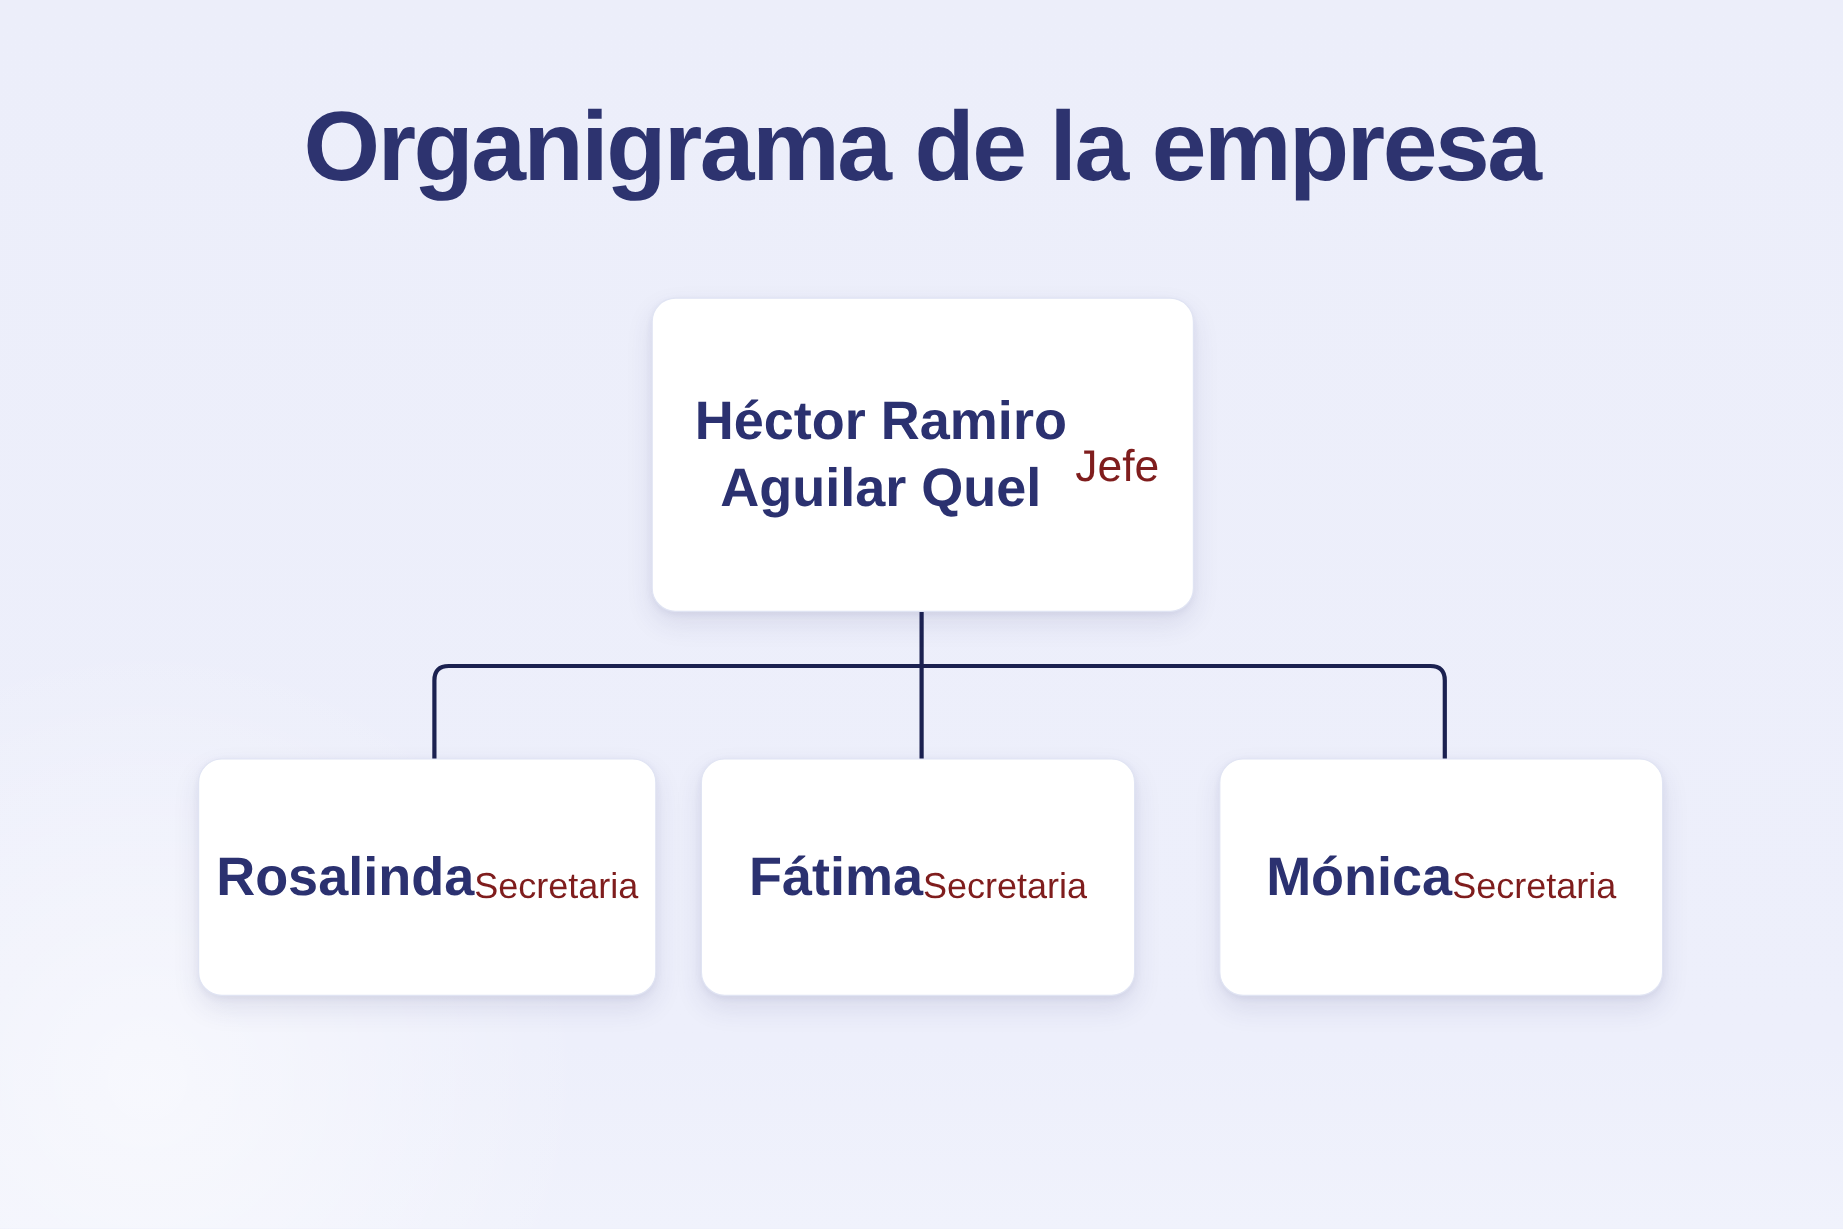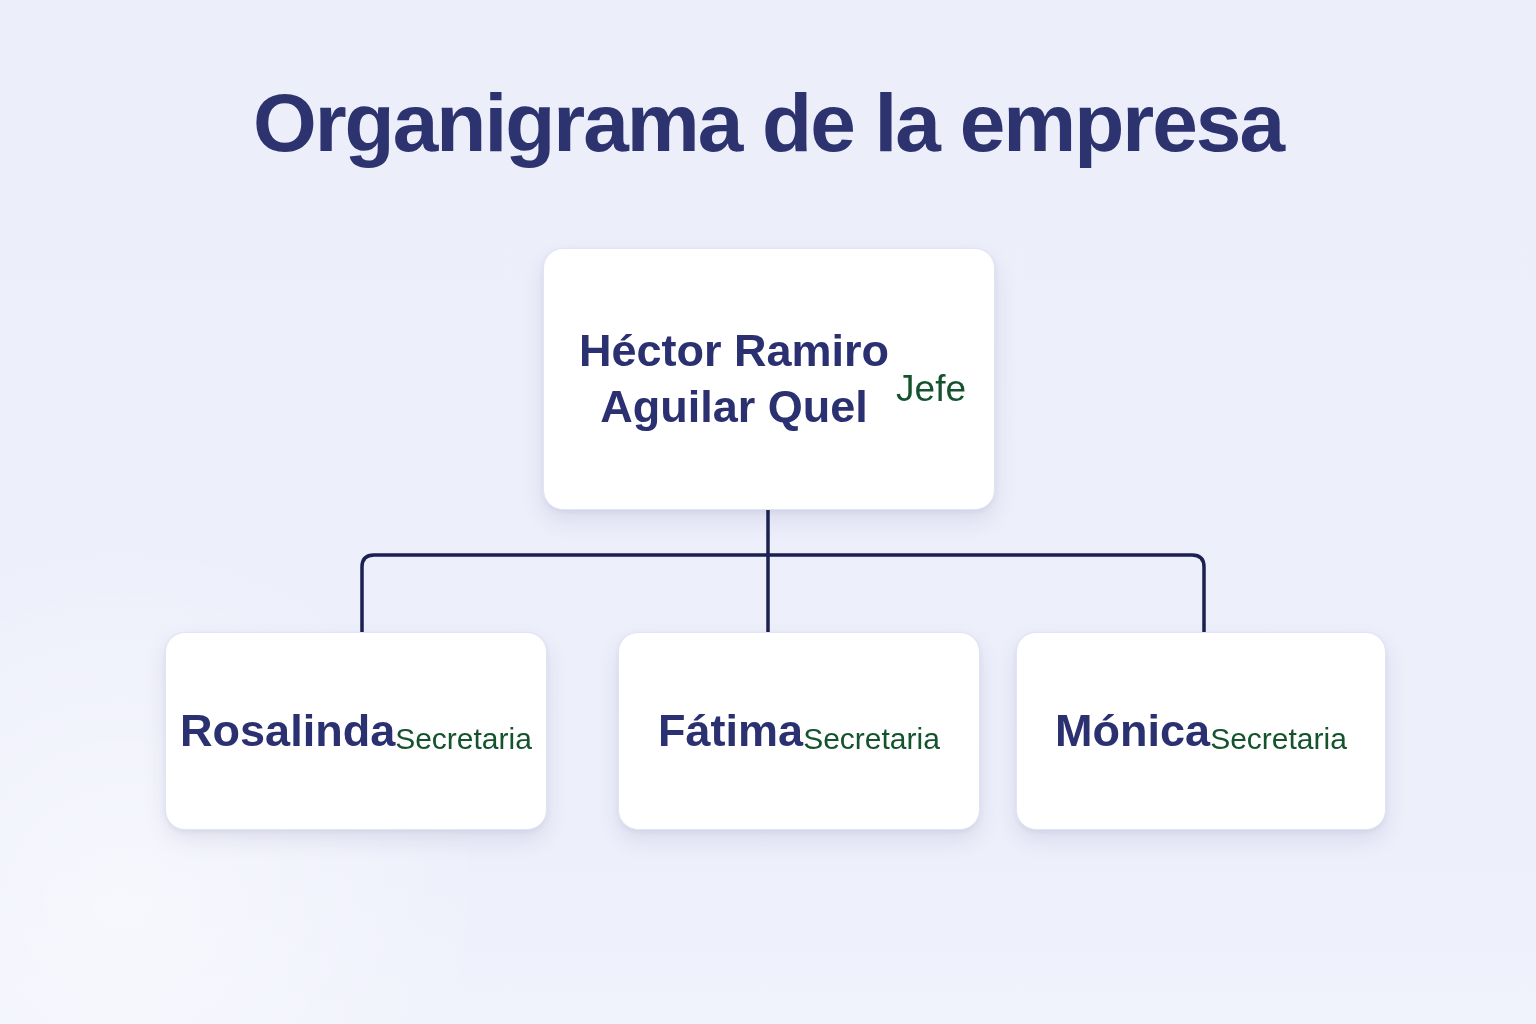--- a/index.html
+++ b/index.html
@@ -57,42 +57,42 @@
     text-align: center;
     box-sizing: border-box;
   }
   .card .node-name {
     font-weight: 700;
     color: #2b3170;
     line-height: 1.25;
   }
   .card .node-role {
     font-weight: 400;
-    color: #14532d;
+    color: #7f1d1d;
   }
   .card-root {
     left: 543px;
     top: 248px;
     width: 452px;
     height: 262px;
     padding: 20px 28px;
   }
   .card-root .node-name { font-size: 45px; }
   .card-root .node-role { font-size: 37px; margin-top: 20px; }
 
   .card-child {
     top: 632px;
     height: 198px;
     padding: 16px 22px;
   }
   .card-child .node-name { font-size: 45px; }
   .card-child .node-role { font-size: 30px; margin-top: 16px; }
 
   .card-child-0 { left: 165px;  width: 382px; }
-  .card-child-1 { left: 618px;  width: 362px; }
+  .card-child-1 { left: 584px;  width: 362px; }
   .card-child-2 { left: 1016px; width: 370px; }
 </style>
 </head>
 <body>
 
 <div class="stage">
 
   <h1 class="page-title">Organigrama de la empresa</h1>
 
   <svg class="connector-svg" viewBox="0 0 1536 1024" xmlns="http://www.w3.org/2000/svg">

